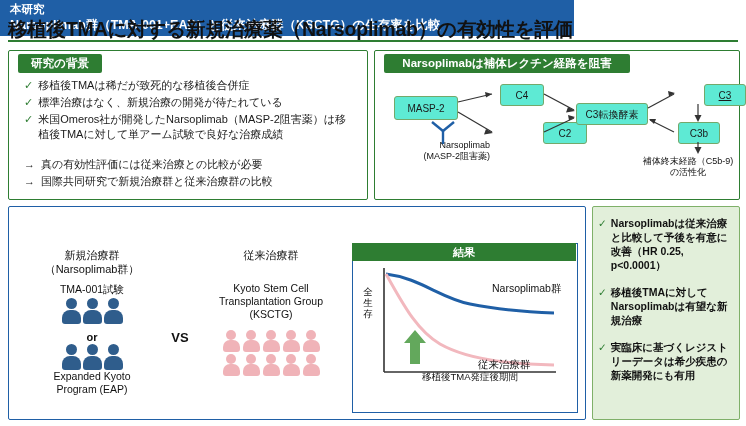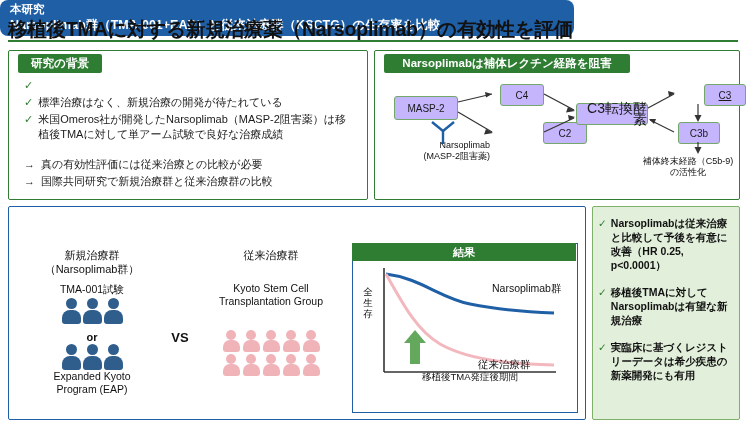--- a/index.html
+++ b/index.html
@@ -29,41 +29,41 @@
   .bg-check{color:#2e7d32;font-weight:bold;margin-right:5px;font-size:11px;line-height:15px;}
   .bg-arrows{position:absolute;left:24px;top:156px;width:334px;}
   .bg-arrow-item{display:flex;align-items:flex-start;font-size:11px;line-height:16px;margin-bottom:1px;}
   .bg-arrow{color:#222;margin-right:6px;}
 
   
   #path-panel{left:374px;top:50px;width:364px;height:148px;}
   #path-header{left:384px;top:54px;width:246px;height:19px;font-size:11.5px;}
 
   .node{
-    position:absolute;border:1px solid #74a86a;background:#c4b5fd;border-radius:3px;
+    position:absolute;border:1px solid #74a86a;background:#5eead4;border-radius:3px;
     display:flex;align-items:center;justify-content:center;
     font-size:10px;color:#1a1a1a;text-align:center;line-height:11px;
   }
   #n-masp2{left:394px;top:96px;width:62px;height:22px;}
   #n-c4{left:500px;top:84px;width:42px;height:20px;}
   #n-c2{left:500px;top:122px;width:42px;height:20px;margin-left:43px;}
-  #n-conv{left:576px;top:103px;width:70px;height:20px;font-size:14px;text-align:right;}
+  #n-conv{left:576px;top:103px;width:70px;height:20px;font-size:10px;}
   #n-c3{left:704px;top:84px;width:40px;height:20px;text-decoration:underline;}
   #n-c3b{left:678px;top:122px;width:40px;height:20px;}
 
   .narso-label{position:absolute;left:386px;top:140px;width:104px;text-align:right;font-size:9px;line-height:11px;color:#111;}
   .inhibitor{position:absolute;left:426px;top:120px;}
   .term-label{position:absolute;left:636px;top:156px;width:104px;text-align:center;font-size:9px;line-height:11px;color:#111;}
 
   
   #study-panel{left:8px;top:206px;width:576px;height:212px;border:1.5px solid #1f5fa6;}
   #study-header{
     left:9px;top:207px;width:574px;height:36px;background:#1f5fa6;color:#fff;
     display:flex;flex-direction:column;align-items:flex-start;justify-content:center;
-    padding-left:10px;box-sizing:border-box;border-radius:8px;text-align:right;
+    padding-left:10px;box-sizing:border-box;border-radius:0;text-align:right;
   }
   #study-header .l1{font-size:11.5px;font-weight:bold;line-height:15px;}
   #study-header .l2{font-size:12.5px;font-weight:bold;line-height:17px;}
 
   .col-title{position:absolute;text-align:center;font-size:11px;line-height:14px;color:#111;}
   #c1-title{left:24px;top:248px;width:136px;}
   #c2-title{left:196px;top:248px;width:150px;}
 
   .sub-label{position:absolute;text-align:center;font-size:10.5px;color:#111;line-height:14px;}
   #tma-label{left:34px;top:282px;width:116px;}
@@ -99,20 +99,21 @@
 
   <div class="title">移植後TMAに対する新規治療薬（Narsoplimab）の有効性を評価</div>
   <div class="title-rule"></div>
 
   <div class="panel" id="bg-panel"></div>
   <div class="panel-header" id="bg-header">研究の背景</div>
 
   <div class="bg-list">
     <div class="bg-item">
       <span class="bg-check">✓</span>
+      <span>移植後TMAは稀だが致死的な移植後合併症</span>
     </div>
     <div class="bg-item">
       <span class="bg-check">✓</span>
       <span>標準治療はなく、新規治療の開発が待たれている</span>
     </div>
     <div class="bg-item">
       <span class="bg-check">✓</span>
       <span>米国Omeros社が開発したNarsoplimab（MASP-2阻害薬）は移植後TMAに対して単アーム試験で良好な治療成績</span>
     </div>
   </div>
@@ -230,20 +231,21 @@
         <div style="width:11px;height:11px;border-radius:50%;background:#2f5d8c;"></div>
         <div style="width:19px;height:14px;border-radius:8px 8px 3px 3px;background:#2f5d8c;margin-top:1px;"></div>
       </div>
   </div>
 
   <div id="vs-label">VS</div>
 
   <div class="sub-label" id="kyoto-label">
     <div>Kyoto Stem Cell</div>
     <div>Transplantation Group</div>
+    <div>(KSCTG)</div>
   </div>
 
   <div style="position:absolute;left:200px;top:330px;width:142px;height:44px;display:flex;flex-direction:column;align-items:center;gap:2px;">
     <div style="display:flex;gap:3px;">
       <div>
           <div style="width:10px;height:10px;border-radius:50%;background:#f0b3b8;margin:0 auto;"></div>
           <div style="width:17px;height:12px;border-radius:7px 7px 3px 3px;background:#f0b3b8;"></div>
         </div>
       <div>
           <div style="width:10px;height:10px;border-radius:50%;background:#f0b3b8;margin:0 auto;"></div>

